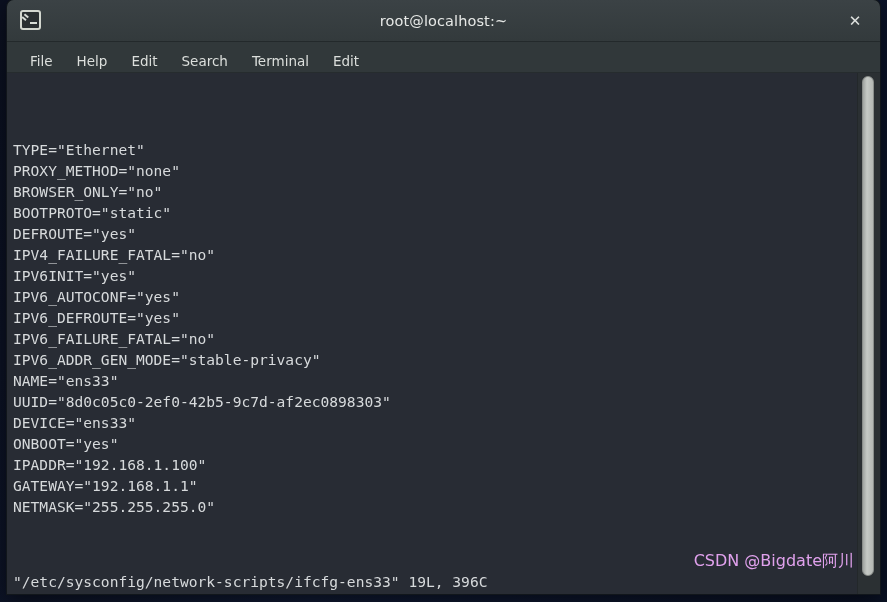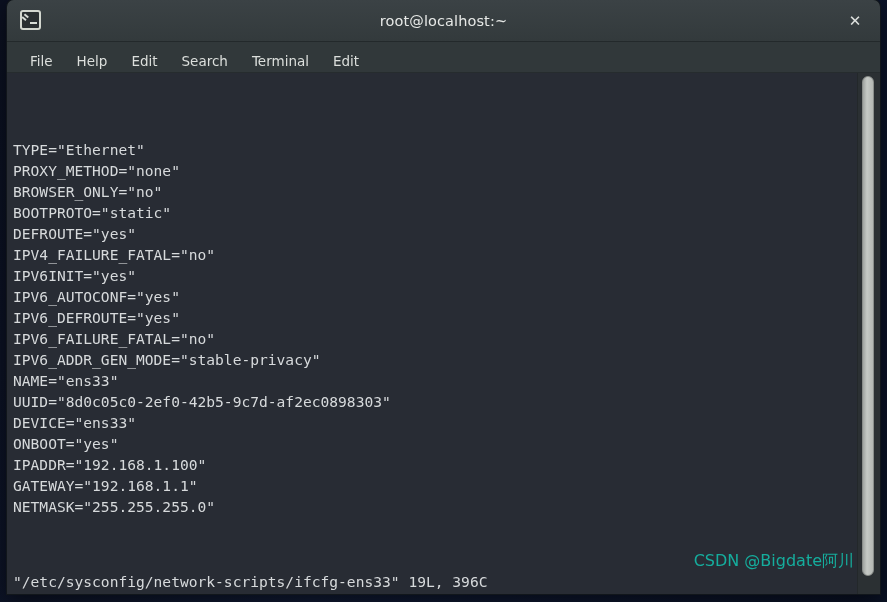--- a/index.html
+++ b/index.html
@@ -162,21 +162,21 @@
     white-space: pre;
   }
 
   
   #watermark {
     position: absolute;
     right: 26px;
     bottom: 22px;
     font-family: "DejaVu Sans", sans-serif;
     font-size: 16px;
-    color: #14b8a6;
+    color: #f0abfc;
     opacity: .92;
     white-space: nowrap;
     pointer-events: none;
   }
 
   
   #scrollbar-track {
     position: absolute;
     right: 0;
     top: 0;

